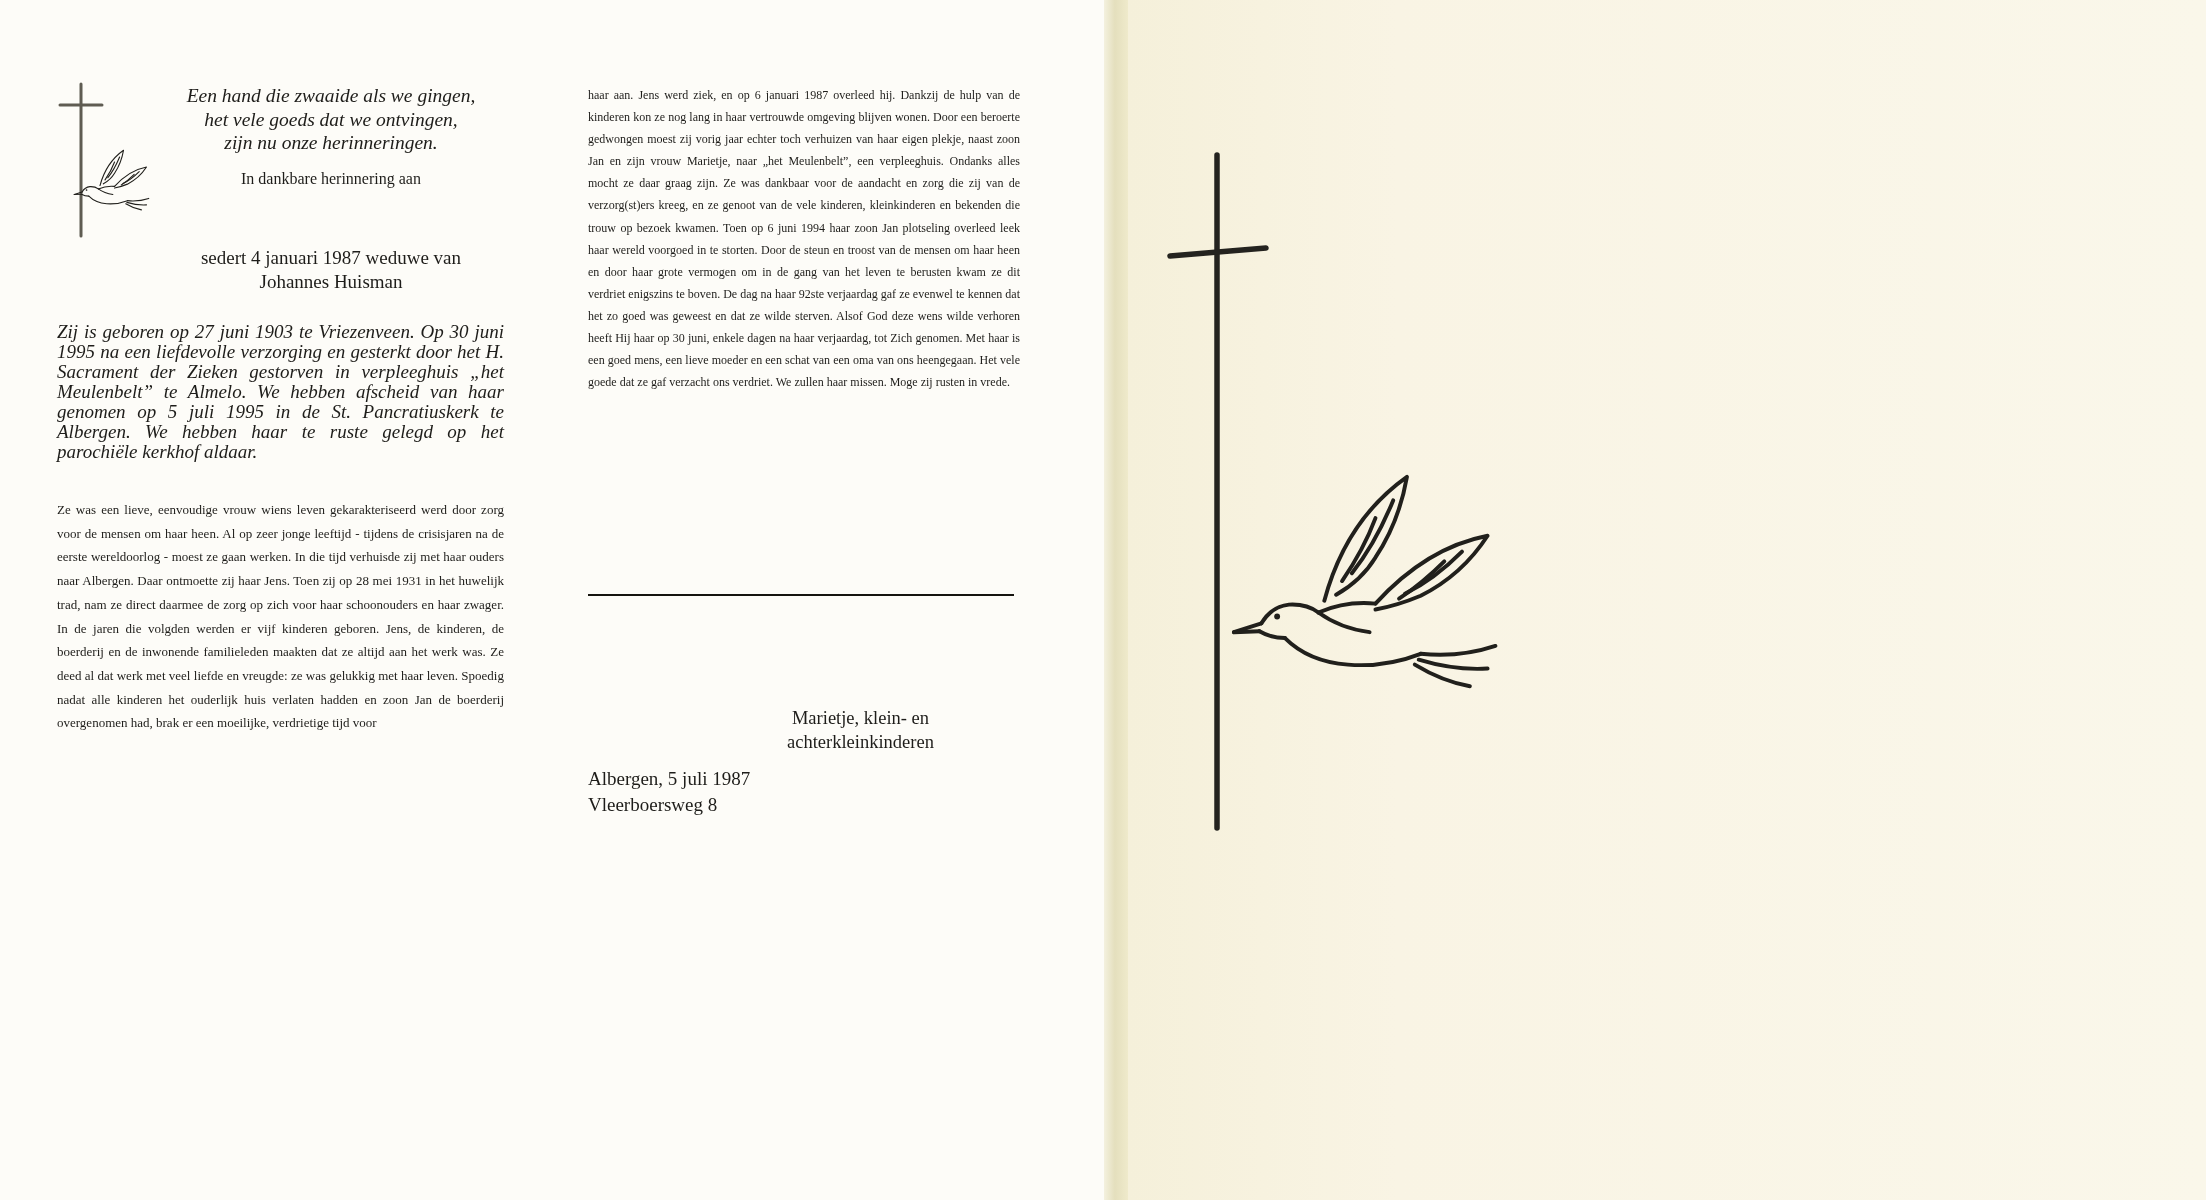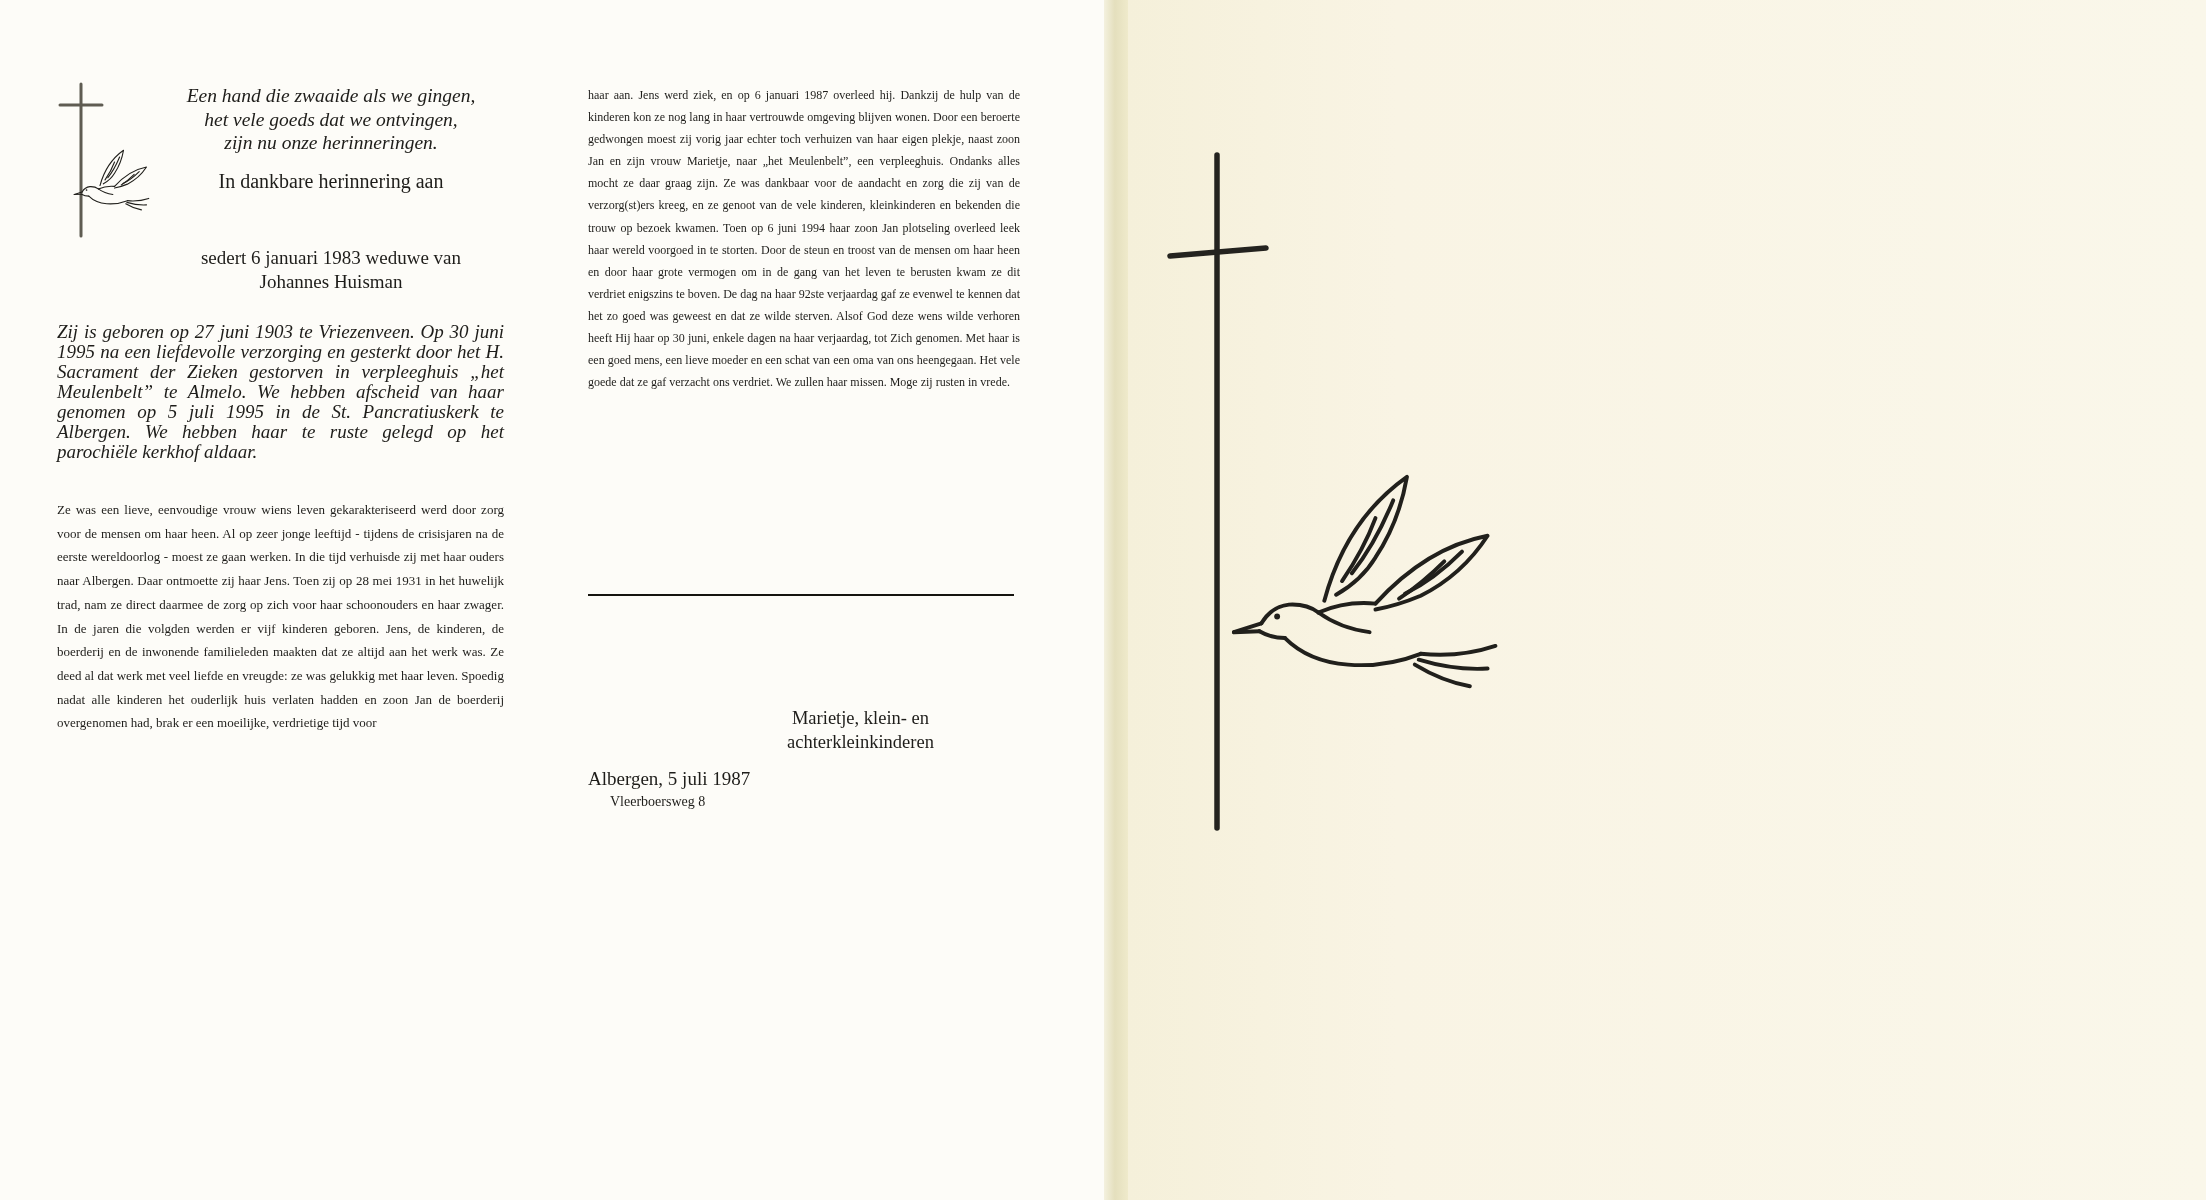--- a/index.html
+++ b/index.html
@@ -15,32 +15,32 @@
   .fold-strip{position:absolute;left:1104px;top:0;width:24px;height:1200px;
     background:linear-gradient(90deg,#f4f1df 0%,#e4dfbd 45%,#efeacb 100%);}
   .right-panel{position:absolute;left:1128px;top:0;width:1078px;height:1200px;
     background:linear-gradient(90deg,#f5f0da 0%,#f9f4e4 25%,#faf7ea 100%);}
   .abs{position:absolute;}
   .justify{text-align:justify;}
   .italic{font-style:italic;}
   .pre{white-space:pre-line;}
 
   .epigraph{left:150px;top:84px;width:362px;font-style:italic;font-size:19.5px;line-height:23.5px;text-align:center;}
-  .intro{left:150px;top:170px;width:362px;font-size:20px;text-align:center;}
+  .intro{left:150px;top:170px;width:362px;font-size:16px;text-align:center;}
   .name{left:78px;top:198px;width:480px;font-size:31px;letter-spacing:.4px;text-align:center;font-weight:500;}
   .widow{left:150px;top:246px;width:362px;font-size:19px;line-height:24px;text-align:center;}
   .obituary{left:57px;top:322px;width:447px;font-size:19px;line-height:20px;}
   .life1{left:57px;top:498px;width:447px;font-size:13px;line-height:23.7px;}
 
   .life2{left:588px;top:84px;width:432px;font-size:12px;line-height:22.1px;}
   .divider{left:588px;top:594px;width:426px;height:2px;background:#15140f;}
   .thanks{left:588px;top:622px;width:440px;font-size:19px;line-height:24px;}
   .signature{left:768px;top:706px;width:185px;font-size:18.5px;line-height:24px;text-align:center;}
   .place-date{left:588px;top:768px;font-size:19px;}
-  .address{left:588px;top:794px;font-size:14px;margin-left:22px;}
+  .address{left:588px;top:794px;font-size:19px;}
 
   svg{display:block;}
 </style>
 </head>
 <body>
 
 <svg width="0" height="0" style="position:absolute" aria-hidden="true">
   <defs>
     <g id="dove" stroke="#21201c" fill="none" stroke-width="4" stroke-linecap="round" stroke-linejoin="round">
       <path d="M8 180 L36 171"></path>
@@ -76,21 +76,21 @@
     </svg>
 
     <svg class="abs" style="left:72px;top:144px" width="84" height="73" viewBox="0 0 300 260">
       <use href="#dove"></use>
     </svg>
 
     <div class="abs epigraph pre">Een hand die zwaaide als we gingen,
 het vele goeds dat we ontvingen,
 zijn nu onze herinneringen.</div>
     <div class="abs intro">In dankbare herinnering aan</div>
-    <div class="abs widow pre">sedert 6 januari 1983 weduwe van
+    <div class="abs widow pre">sedert 4 januari 1987 weduwe van
 Johannes Huisman</div>
     <div class="abs obituary italic justify">Zij is geboren op 27 juni 1903 te Vriezenveen. Op 30 juni 1995 na een liefdevolle verzorging en gesterkt door het H. Sacrament der Zieken gestorven in verpleeghuis „het Meulenbelt” te Almelo. We hebben afscheid van haar genomen op 5 juli 1995 in de St. Pancratiuskerk te Albergen. We hebben haar te ruste gelegd op het parochiële kerkhof aldaar.</div>
     <div class="abs life1 justify">Ze was een lieve, eenvoudige vrouw wiens leven gekarakteriseerd werd door zorg voor de mensen om haar heen. Al op zeer jonge leeftijd - tijdens de crisisjaren na de eerste wereldoorlog - moest ze gaan werken. In die tijd verhuisde zij met haar ouders naar Albergen. Daar ontmoette zij haar Jens. Toen zij op 28 mei 1931 in het huwelijk trad, nam ze direct daarmee de zorg op zich voor haar schoonouders en haar zwager. In de jaren die volgden werden er vijf kinderen geboren. Jens, de kinderen, de boerderij en de inwonende familieleden maakten dat ze altijd aan het werk was. Ze deed al dat werk met veel liefde en vreugde: ze was gelukkig met haar leven. Spoedig nadat alle kinderen het ouderlijk huis verlaten hadden en zoon Jan de boerderij overgenomen had, brak er een moeilijke, verdrietige tijd voor</div>
 
     <div class="abs life2 justify">haar aan. Jens werd ziek, en op 6 januari 1987 overleed hij. Dankzij de hulp van de kinderen kon ze nog lang in haar vertrouwde omgeving blijven wonen. Door een beroerte gedwongen moest zij vorig jaar echter toch verhuizen van haar eigen plekje, naast zoon Jan en zijn vrouw Marietje, naar „het Meulenbelt”, een verpleeghuis. Ondanks alles mocht ze daar graag zijn. Ze was dankbaar voor de aandacht en zorg die zij van de verzorg(st)ers kreeg, en ze genoot van de vele kinderen, kleinkinderen en bekenden die trouw op bezoek kwamen. Toen op 6 juni 1994 haar zoon Jan plotseling overleed leek haar wereld voorgoed in te storten. Door de steun en troost van de mensen om haar heen en door haar grote vermogen om in de gang van het leven te berusten kwam ze dit verdriet enigszins te boven. De dag na haar 92ste verjaardag gaf ze evenwel te kennen dat het zo goed was geweest en dat ze wilde sterven. Alsof God deze wens wilde verhoren heeft Hij haar op 30 juni, enkele dagen na haar verjaardag, tot Zich genomen. Met haar is een goed mens, een lieve moeder en een schat van een oma van ons heengegaan. Het vele goede dat ze gaf verzacht ons verdriet. We zullen haar missen. Moge zij rusten in vrede.</div>
     <div class="abs divider"></div>
     <div class="abs signature pre">Marietje, klein- en
 achterkleinkinderen</div>
     <div class="abs place-date">Albergen, 5 juli 1987</div>
     <div class="abs address">Vleerboersweg 8</div>

